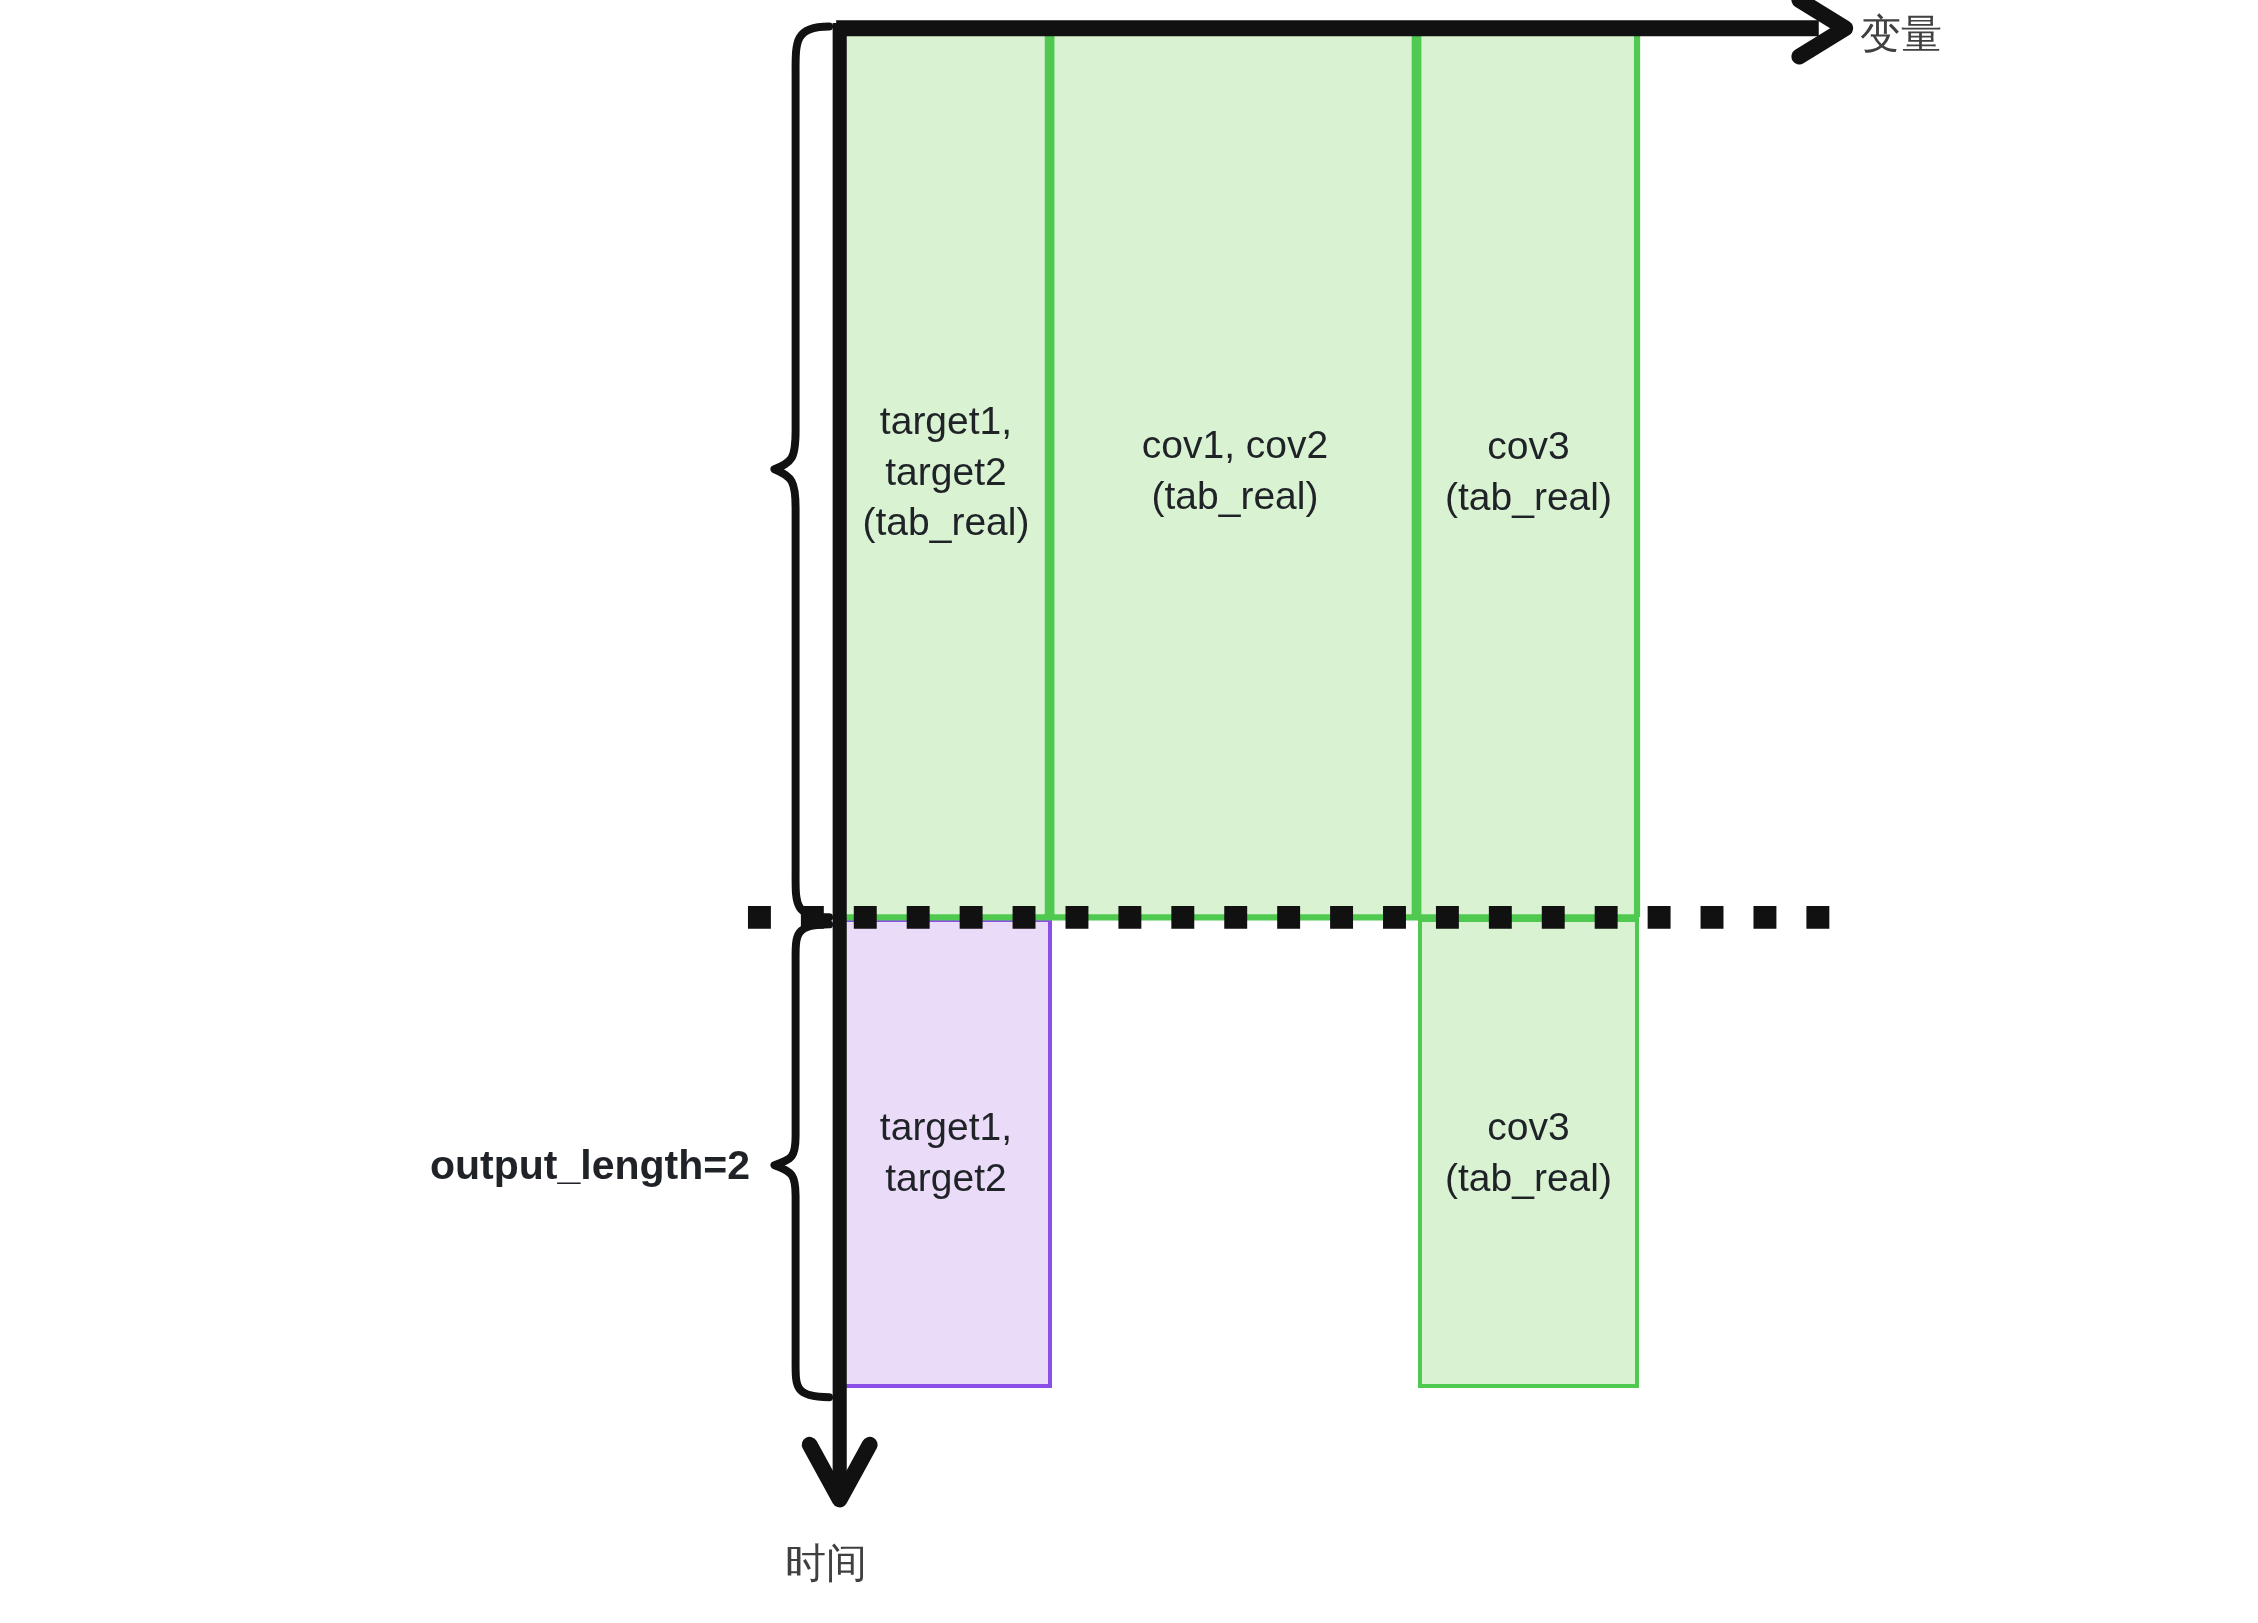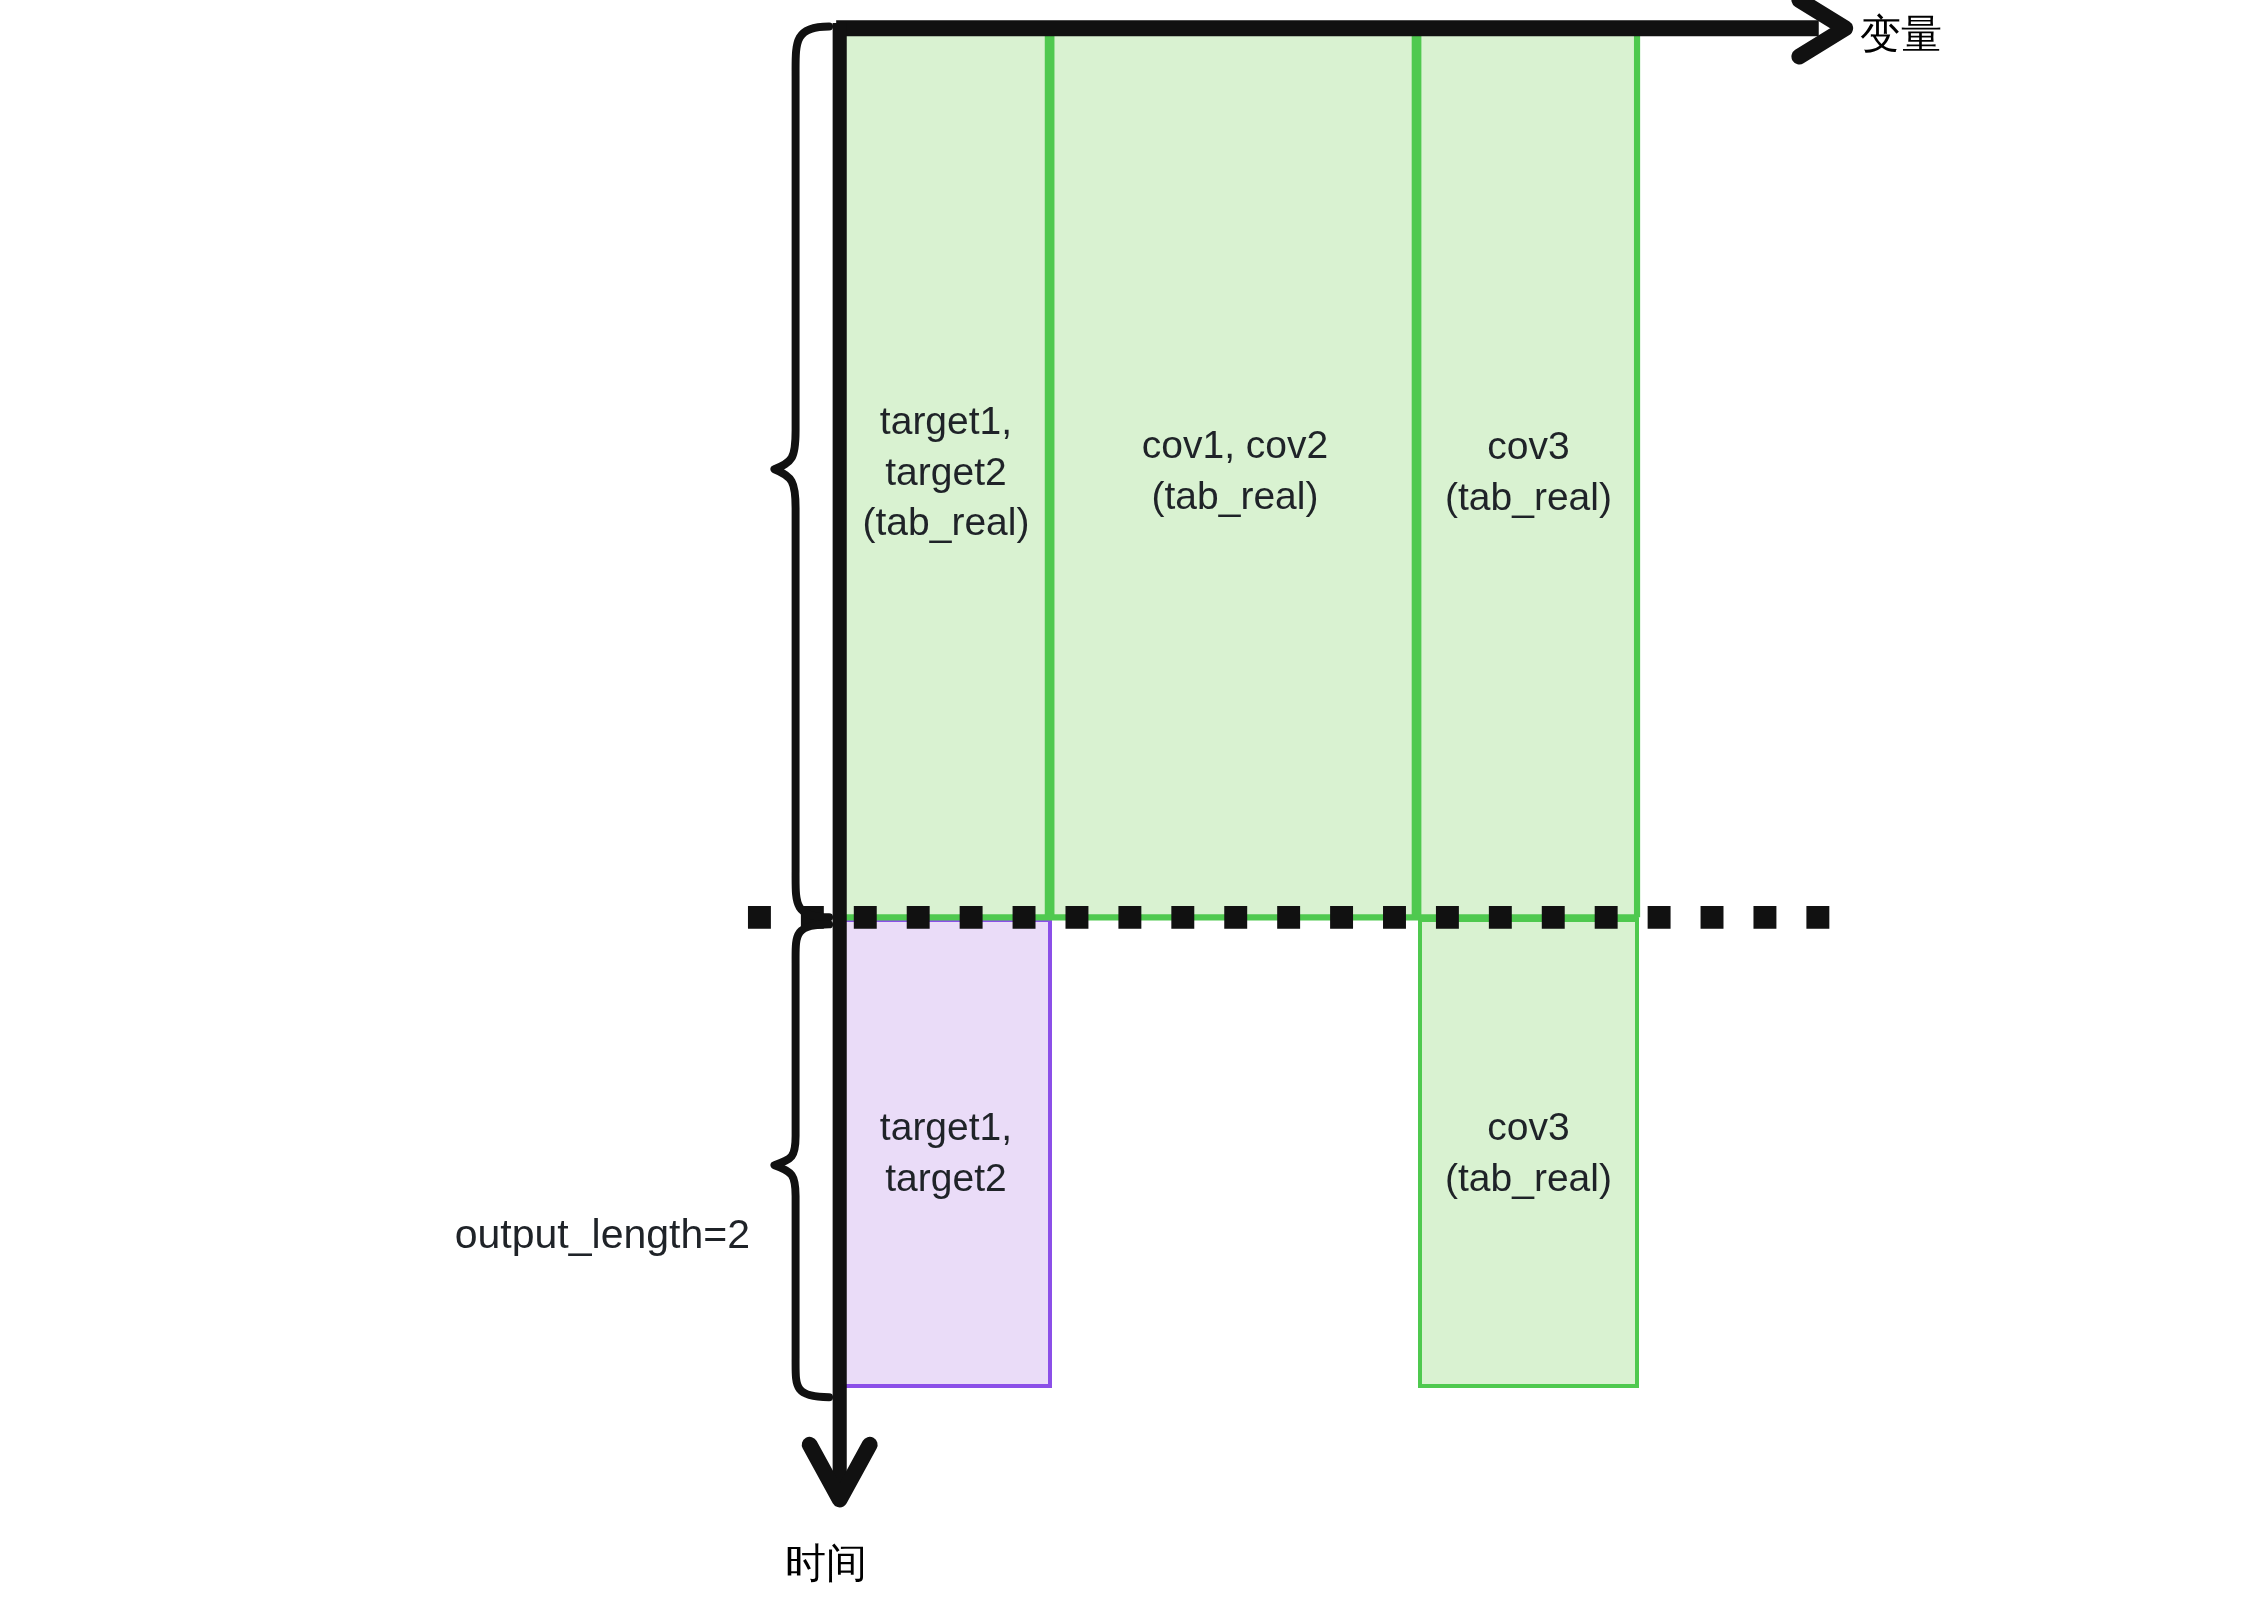--- a/index.html
+++ b/index.html
@@ -44,21 +44,21 @@
     background: #EADCF8;
     border: 4.4px solid #8B4FE8;
   }
   .green-box {
     background: #D9F2D1;
     border: 4.4px solid #4FC94F;
   }
   .axis-label {
     position: absolute;
     font-size: 41px;
-    color: #000000;
+    color: #404040;
     white-space: nowrap;
   }
   .side-label {
     position: absolute;
     font-size: 41px;
     color: #1f2328;
     white-space: nowrap;
     text-align: right;
   }
 </style>
@@ -134,20 +134,20 @@
                L 902 1288
                C 902 1312, 898 1314, 878 1321
                C 898 1328, 902 1332, 902 1356
                L 902 1540
                C 902 1572, 900 1584, 940 1584" fill="none" stroke="#111111" stroke-width="9" stroke-linecap="round" stroke-linejoin="round"></path>
     </g>
   </svg>
 
 
 
-  <div class="side-label" style="left:362px; top:1234px; transform:translateY(-50%); width:388px;">output_length=2</div>
+  <div class="side-label" style="left:362px; top:1165px; transform:translateY(-50%); width:388px;font-weight:bold;">output_length=2</div>
 
   <div class="axis-label" style="left:1860px; top:7px;">变量</div>
 
   <div class="axis-label" style="left:785px; top:1551px; transform:translateY(-50%);margin-top:12px;">时间</div>
 
 </div>
 
 
 </body></html>

